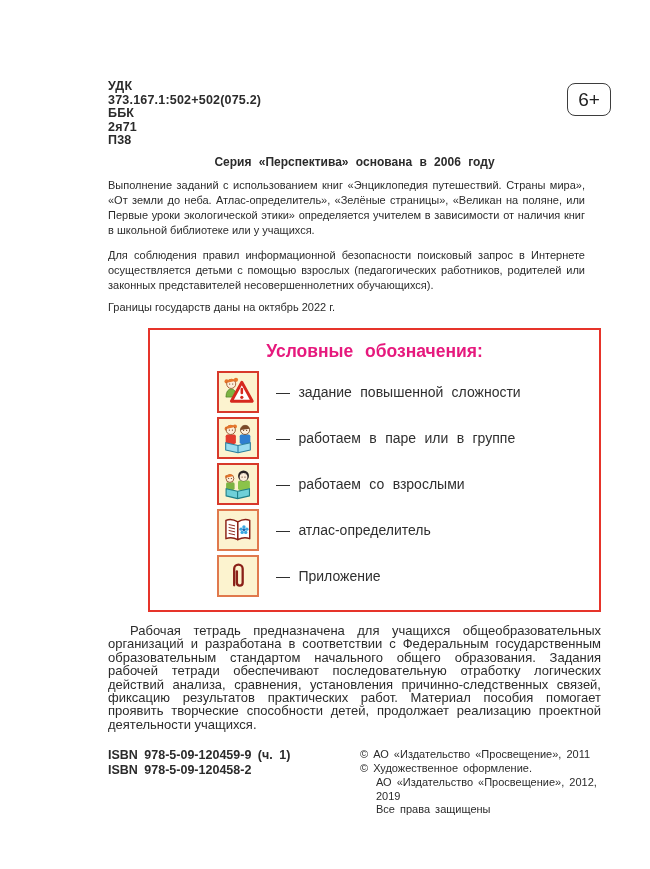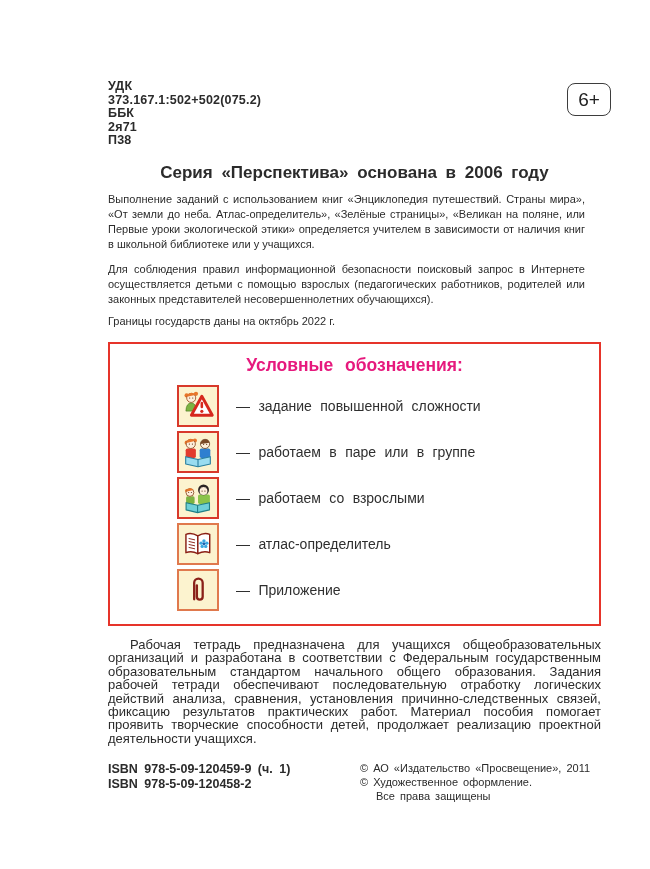--- a/index.html
+++ b/index.html
@@ -22,36 +22,37 @@
   
   .age-badge {
     position:absolute; left:567px; top:83px;
     width:42px; height:31px;
     border:1.5px solid #3d3d3d; border-radius:8px;
     display:flex; align-items:center; justify-content:center;
     font-size:19px; color:#222;
   }
 
   .series {
-    margin:15px 0 0 0; text-align:center;
-    font-weight:bold; font-size:17px; word-spacing:4px;
+    margin:7px 0 0 0; text-align:center;
+    font-weight:bold; font-size:12px; word-spacing:4px;
   }
 
   .body-par {
     margin:9px 16px 0 0;
     font-size:11px; line-height:15.3px;
     text-align:justify;
   }
   .body-par.no-just { text-align:left; margin-top:6px; }
 
   
   .legend-box {
     margin-top:13px;
     border:2px solid #e6342a;
     padding:11px 20px 13px 57px;
+    margin-left:40px;
   }
   .legend-title {
     text-align:center; margin-right:37px;
     font-weight:bold; font-size:17.5px;
     color:#e6197d; word-spacing:7px;
     margin-bottom:9px;
   }
   .legend-row { display:flex; align-items:center; margin-top:4px;padding-left:10px; }
   .legend-icon {
     flex:0 0 auto; width:38px; height:38px;
@@ -203,18 +204,19 @@
     <p class="annotation">Рабочая тетрадь предназначена для учащихся общеобразовательных организаций и разработана в соответствии с Федеральным государственным образовательным стандартом начального общего образования. Задания рабочей тетради обеспечивают последовательную отработку логических действий анализа, сравнения, установления причинно-следственных связей, фиксацию результатов практических работ. Материал пособия помогает проявить творческие способности детей, продолжает реализацию проектной деятельности учащихся.</p>
 
     <div class="footer">
       <div class="isbn">
         <div>ISBN 978-5-09-120459-9 (ч. 1)</div>
         <div>ISBN 978-5-09-120458-2</div>
       </div>
       <div class="copyright">
         <div>© АО «Издательство «Просвещение», 2011</div>
         <div>© Художественное оформление.</div>
+        <div class="indent">АО «Издательство «Просвещение», 2012, 2019</div>
         <div class="indent">Все права защищены</div>
       </div>
     </div>
 
   </div>
 </div>
 
 </body></html>

